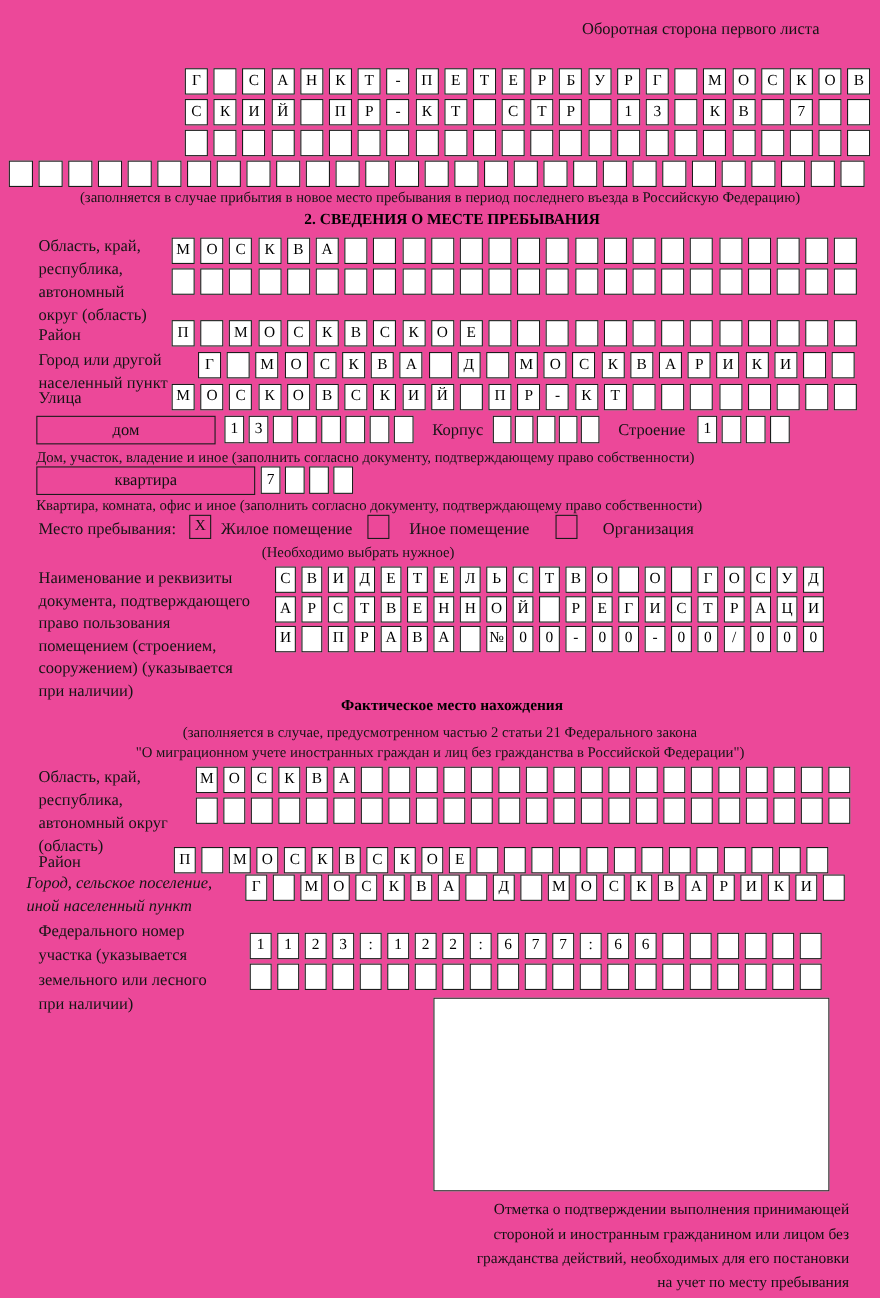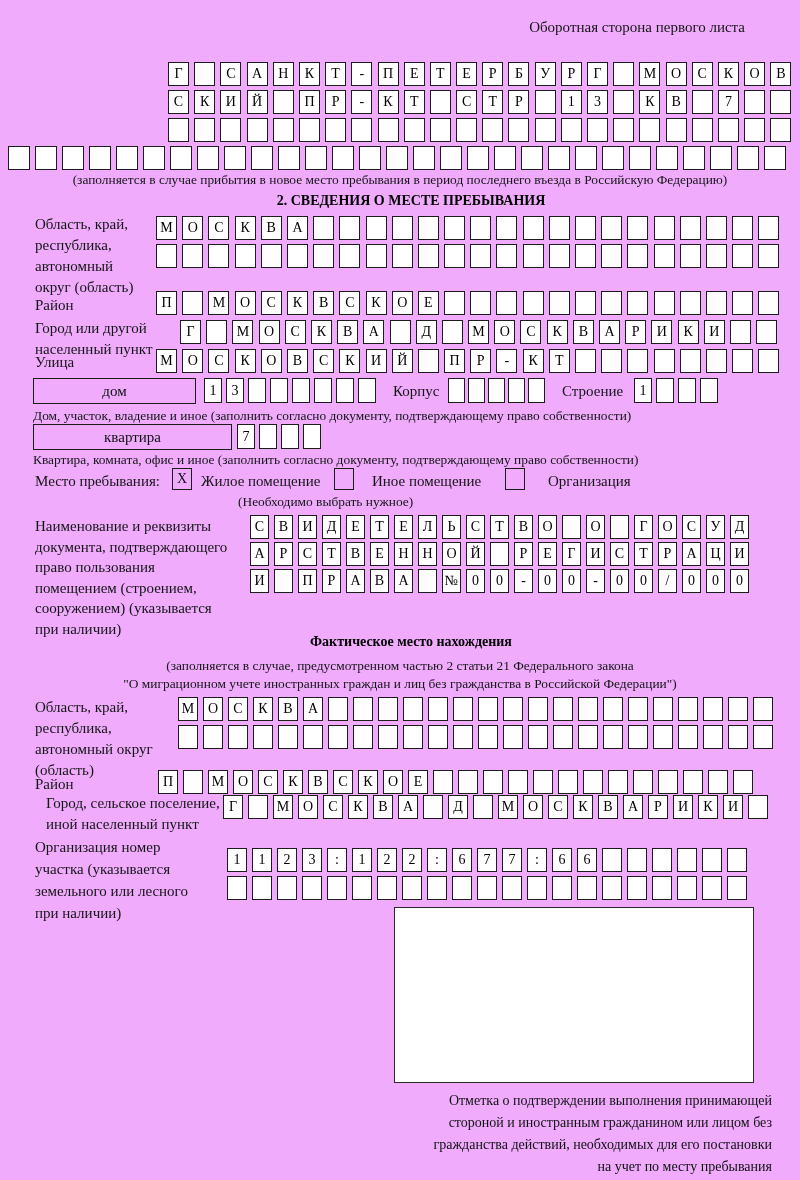--- a/index.html
+++ b/index.html
@@ -1,17 +1,17 @@
 <!DOCTYPE html>
 <html><head>
 <meta charset="utf-8">
 <style>
   html,body{margin:0;padding:0;background:#fff;}
   *{box-sizing:border-box;}
-  #form{position:relative;width:800px;height:1180px;background:#f0abfc;
+  #form{position:relative;width:800px;height:1180px;background:#ec4899;
         font-family:"Liberation Serif", "DejaVu Serif", serif;color:#111;overflow:hidden;}
   .abs{position:absolute;}
   .lbl{font-size:15px;line-height:22px;color:#151515;}
   .lbl21 div{line-height:21px;}
   .lbl22 div{line-height:22px;}
   .cells{display:flex;}
   .cell{display:inline-flex;align-items:center;justify-content:center;
         border:1.6px solid #1c1c1c;background:#fff;height:24px;
         font-size:14px;color:#000;flex:none;}
   .p26 .cell{width:21px;margin-right:5.2px;}
@@ -503,21 +503,21 @@
       <span class="cell"></span>
       <span class="cell"></span>
       <span class="cell"></span>
       <span class="cell"></span>
       <span class="cell"></span>
       <span class="cell"></span>
       <span class="cell"></span>
       <span class="cell"></span>
     </div>
 
-  <div class="abs lbl lbl21" style="left:46px;top:793px;width:185px;">
+  <div class="abs lbl lbl21" style="left:24px;top:793px;width:185px;font-style:italic;">
       <div>Город, сельское поселение,</div>
       <div>иной населенный пункт</div>
     </div>
   <div class="abs cells p25" style="left:223px;top:795px;">
       <span class="cell">Г</span>
       <span class="cell"></span>
       <span class="cell">М</span>
       <span class="cell">О</span>
       <span class="cell">С</span>
       <span class="cell">К</span>
@@ -533,21 +533,21 @@
       <span class="cell">В</span>
       <span class="cell">А</span>
       <span class="cell">Р</span>
       <span class="cell">И</span>
       <span class="cell">К</span>
       <span class="cell">И</span>
       <span class="cell"></span>
     </div>
 
   <div class="abs lbl lbl22" style="left:35px;top:836px;width:180px;">
-      <div>Организация номер</div>
+      <div>Федерального номер</div>
       <div>участка (указывается</div>
       <div>земельного или лесного</div>
       <div>при наличии)</div>
     </div>
   <div class="abs cells p25" style="left:227px;top:848px;">
       <span class="cell">1</span>
       <span class="cell">1</span>
       <span class="cell">2</span>
       <span class="cell">3</span>
       <span class="cell">:</span>

